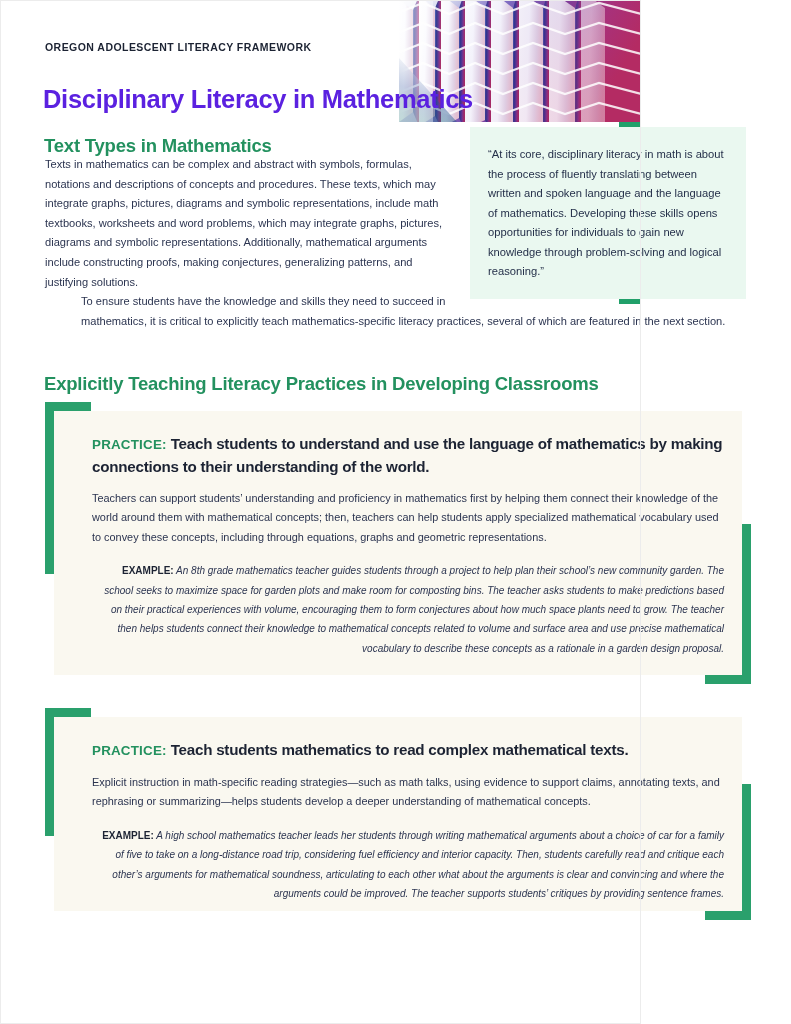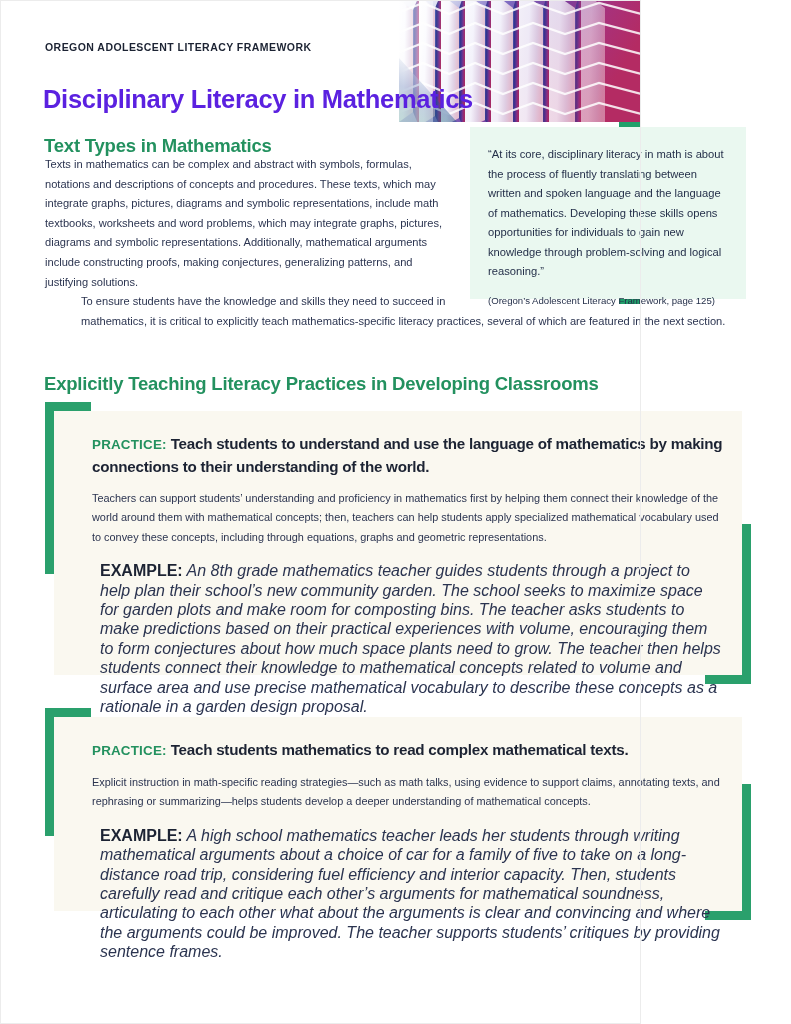--- a/index.html
+++ b/index.html
@@ -201,24 +201,25 @@
     letter-spacing: 0.2px;
   }
   .practice-desc {
     margin: 0;
     font-size: 10.9px;
     line-height: 19.4px;
     color: #2b3450;
   }
   .practice-example {
     margin: 14px 0 0 8px;
-    font-size: 16px;
+    font-size: 10px;
     line-height: 19.4px;
     color: #2b3450;
     font-style: italic;
+    text-align: right;
   }
   .practice-example .ex-label {
     font-style: normal;
     font-weight: bold;
     color: #1c2333;
   }
   .footer {
     position: absolute;
     left: 0;
     top: 930px;
@@ -311,21 +312,20 @@
   </div>
 
   <div class="hero-green-bar"></div>
 
   <div class="eyebrow">OREGON ADOLESCENT LITERACY FRAMEWORK</div>
   <h1 class="doc-title">Disciplinary Literacy in Mathematics</h1>
   <h2 class="section-title">Text Types in Mathematics</h2>
 
   <aside class="quote-card">
     <div class="quote-text">“At its core, disciplinary literacy in math is about the process of fluently translating between written and spoken language and the language of mathematics. Developing these skills opens opportunities for individuals to gain new knowledge through problem-solving and logical reasoning.”</div>
-    <div class="quote-cite">(Oregon’s Adolescent Literacy Framework, page 125)</div>
   </aside>
 
   <div class="intro-col">
     <p>Texts in mathematics can be complex and abstract with symbols, formulas, notations and descriptions of concepts and procedures. These texts, which may integrate graphs, pictures, diagrams and symbolic representations, include math textbooks, worksheets and word problems, which may integrate graphs, pictures, diagrams and symbolic representations. Additionally, mathematical arguments include constructing proofs, making conjectures, generalizing patterns, and justifying solutions.</p>
   </div>
 
   <div class="intro-wide">
     <p><span class="firstline">To ensure students have the knowledge and skills they need to succeed in</span><span>mathematics, it is critical to explicitly teach mathematics-specific literacy practices, several of which are featured in the next section.</span></p>
   </div>
 

